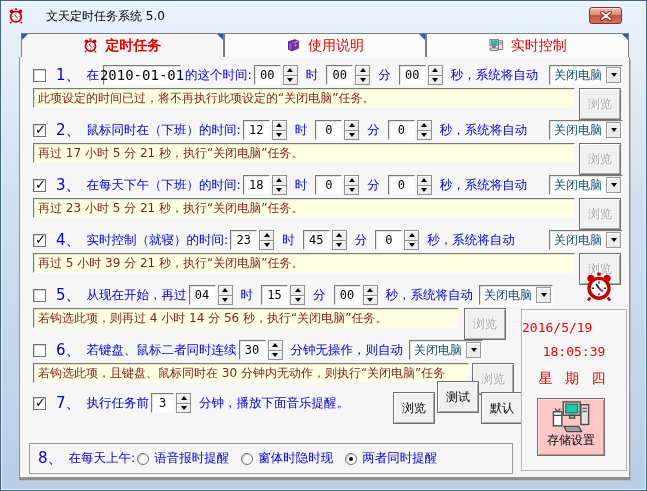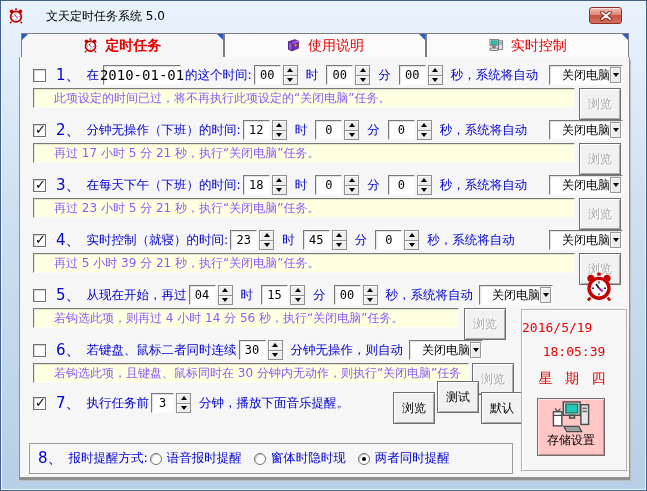--- a/index.html
+++ b/index.html
@@ -36,26 +36,26 @@
   .spinval{width:27px;justify-content:center;font-family:"DejaVu Sans Mono","Liberation Mono",monospace;font-size:12px;}
   .spinval.narrow{width:23px;}
   .updown{width:15px;height:20px;display:flex;flex-direction:column;margin-left:2px;}
   .ud{flex:1;background:#ededed;border:1px solid #8f8f8f;box-shadow:inset 1px 1px 0 #fff;display:flex;align-items:center;justify-content:center;}
   .ud+.ud{margin-top:-1px;}
   .tri-up{width:0;height:0;border-left:3px solid transparent;border-right:3px solid transparent;border-bottom:4px solid #000;}
   .tri-dn{width:0;height:0;border-left:3px solid transparent;border-right:3px solid transparent;border-top:4px solid #000;}
   .dd{width:74px;height:20px;background:#fff;border-top:1px solid #787878;border-left:1px solid #787878;border-bottom:1px solid #fbfbfb;border-right:1px solid #fbfbfb;
     box-shadow:inset 1px 1px 1px rgba(0,0,0,.12);display:flex;align-items:center;}
   .push{margin-left:auto;}
-  .ddv{flex:1;padding-left:12px;font-size:12px;color:#000000;}
+  .ddv{flex:1;padding-left:4px;font-size:12px;color:#0c4a6e;}
   .ddb{width:15px;height:16px;margin-right:1px;background:#ececec;border:1px solid #979797;box-shadow:inset 1px 1px 0 #fff;
     display:flex;align-items:center;justify-content:center;}
   .status{position:absolute;left:32px;height:20px;background:#ffffe1;border-top:1px solid #787878;border-left:1px solid #787878;
     border-bottom:1px solid #fbfbfb;border-right:1px solid #fbfbfb;box-shadow:inset 1px 1px 1px rgba(0,0,0,.10);
-    font-size:12px;color:#8b5cf6;display:flex;align-items:center;padding:0 20px;white-space:nowrap;overflow:hidden;}
+    font-size:12px;color:#7f1d1d;display:flex;align-items:center;padding:0 4px;white-space:nowrap;overflow:hidden;}
   .statuspath{font-family:"DejaVu Sans Mono","Liberation Mono",monospace;font-size:11.5px;}
   .btnx{position:absolute;width:42px;height:32px;background:#f1f1f1;border:1px solid #6f6f6f;
     box-shadow:inset 1px 1px 0 #fff,inset -1px -1px 0 #ababab;font-size:12px;color:#000;
     display:flex;align-items:center;justify-content:center;}
   .btnx.dis{color:#a8a8a8;text-shadow:1px 1px 0 #fff;}
   .groupbox{position:absolute;left:28px;top:442px;width:484px;height:31px;border:1px solid #9b9b9b;
     display:flex;align-items:center;padding-left:8px;font-size:12.5px;white-space:nowrap;}
   .radio{width:12px;height:12px;border-radius:50%;background:#fff;border:1px solid #6f6f6f;
     box-shadow:inset 1px 1px 1px rgba(0,0,0,.2);margin:0 5px 0 12px;position:relative;flex:0 0 auto;}
   .radio.on::after{content:"";position:absolute;left:3px;top:3px;width:4px;height:4px;border-radius:50%;background:#000;}
@@ -206,21 +206,21 @@
           <i class="tri-dn"></i>
         </span>
       </span>
   </div>
   <div class="status" style="top:87px;width:542px">此项设定的时间已过，将不再执行此项设定的“关闭电脑”任务。</div>
   <div class="btnx dis" style="top:87px;left:578px">浏览</div>
 
   <div class="line w590" style="top:118px">
     <span class="cb on"></span>
     <span class="num">2、</span>
-    <span class="bl">分钟无操作（下班）的时间:</span>
+    <span class="bl">鼠标同时在（下班）的时间:</span>
     <span class="spin">
         <span class="field spinval">12</span>
         <span class="updown">
           <span class="ud">
             <i class="tri-up"></i>
           </span>
           <span class="ud">
             <i class="tri-dn"></i>
           </span>
         </span>
@@ -452,21 +452,21 @@
         </span>
       </span>
     <span class="bl sep">分钟，播放下面音乐提醒。</span>
   </div>
   <div class="btnx" style="top:391px;left:392px">浏览</div>
   <div class="btnx" style="top:380px;left:436px">测试</div>
   <div class="btnx" style="top:391px;left:480px">默认</div>
 
   <div class="groupbox">
     <span class="num">8、</span>
-    <span class="bl">报时提醒方式:</span>
+    <span class="bl">在每天上午:</span>
     <span class="radio" style="margin-left:2px"></span>
     <span class="bl">语音报时提醒</span>
     <span class="radio"></span>
     <span class="bl">窗体时隐时现</span>
     <span class="radio on"></span>
     <span class="bl">两者同时提醒</span>
   </div>
 
   <svg class="bigclock" width="30" height="30" viewBox="0 0 24 24">
       <use href="#i-clock"></use>

